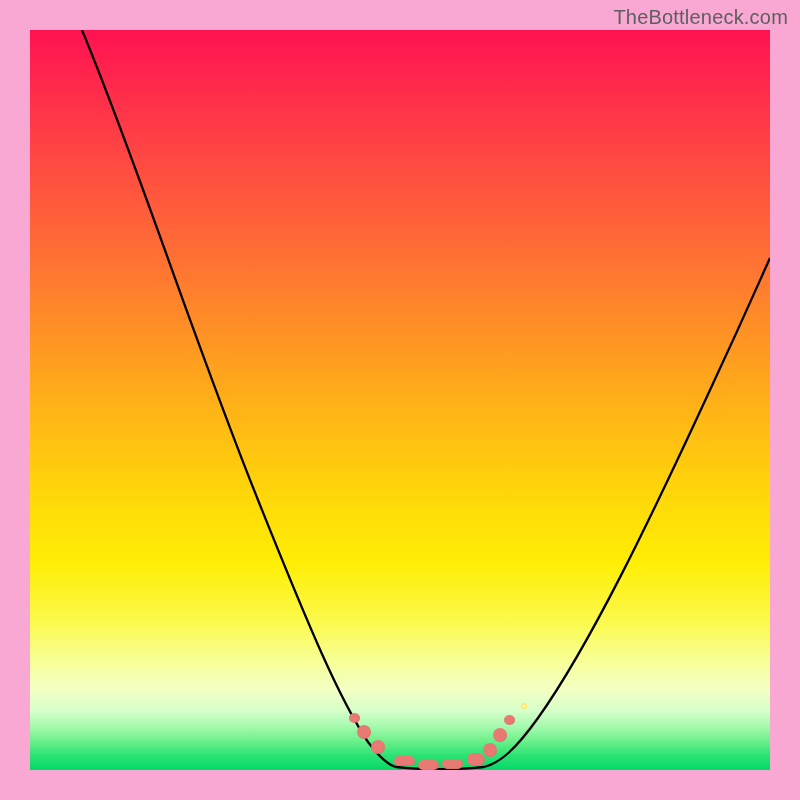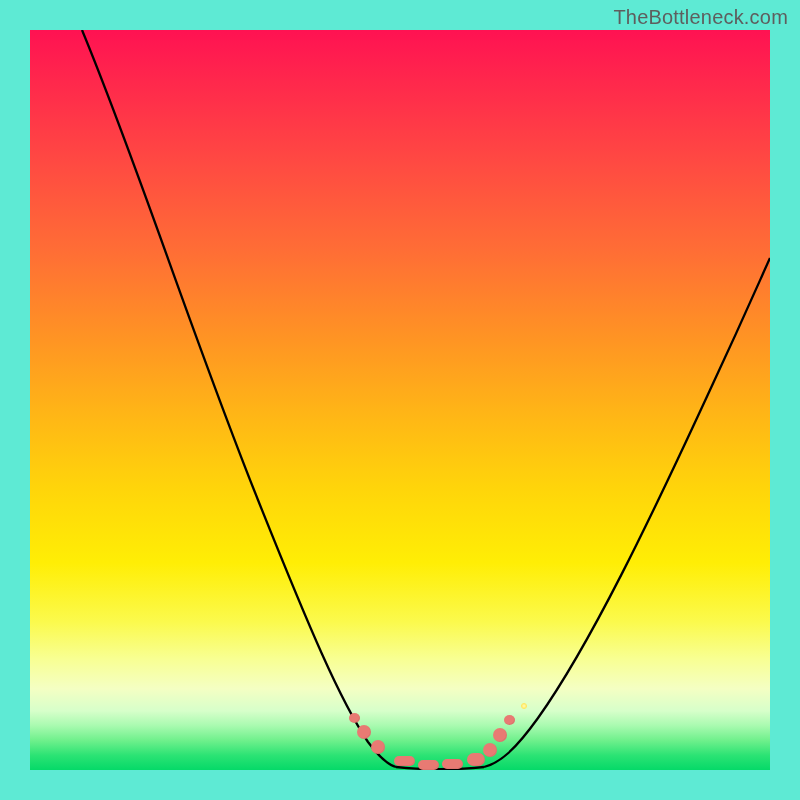--- a/index.html
+++ b/index.html
@@ -9,21 +9,21 @@
     height: 800px;
     background: #000;
     overflow: hidden;
     font-family: Arial, Helvetica, sans-serif;
   }
 
   .chart-container {
     position: relative;
     width: 800px;
     height: 800px;
-    background: #5eead4;
+    background: #f9a8d4;
   }
 
   .plot-area {
     position: absolute;
     left: 30px;
     top: 30px;
     width: 740px;
     height: 740px;
     
     background: linear-gradient(

